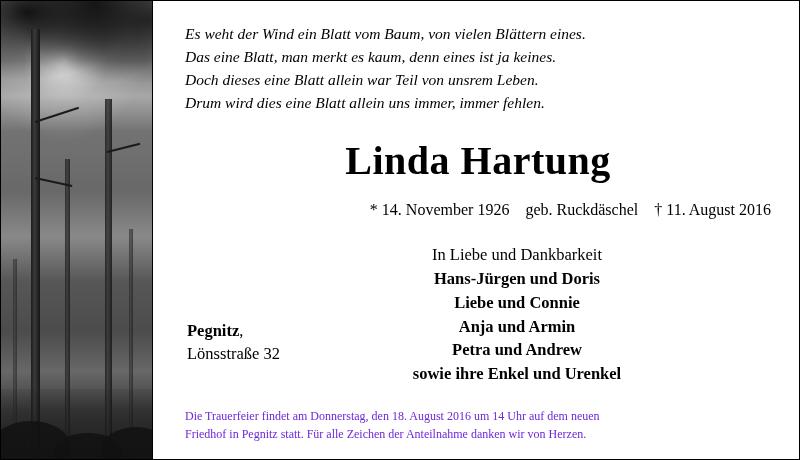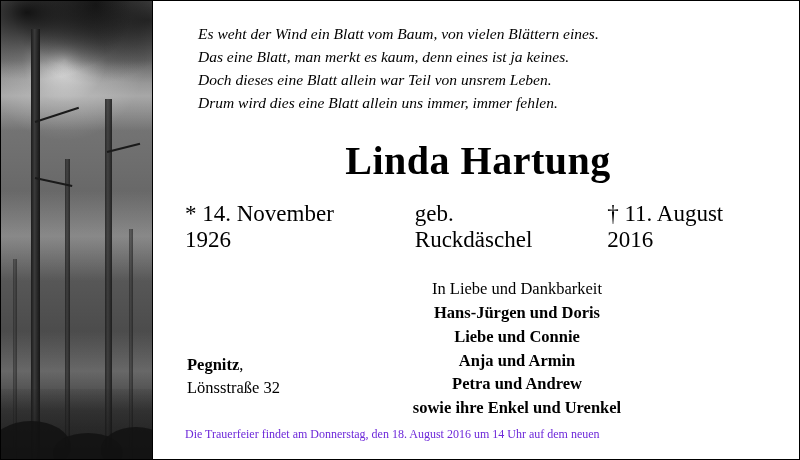--- a/index.html
+++ b/index.html
@@ -104,38 +104,38 @@
     right: 0;
     bottom: 0;
     padding: 18px 28px 14px 32px;
     box-sizing: border-box;
   }
   .verse {
     font-style: italic;
     font-size: 15.5px;
     line-height: 1.48;
     color: #000;
-    margin: 4px 0 0 13px;
+    margin: 4px 0 0 0;
   }
   .verse div { white-space: nowrap; }
 
   .name {
     text-align: center;
     font-weight: bold;
     font-size: 40px;
     letter-spacing: .5px;
     margin: 22px 0 17px 0;
     color: #000;
   }
   .dates {
     display: flex;
     justify-content: flex-end;
     align-items: baseline;
-    gap: 34px;
-    font-size: 23px;
+    gap: 16px;
+    font-size: 16px;
     margin-top: 14px;
     color: #000;
   }
   .dates .mid { }
 
   .middle {
     position: relative;
     margin-top: 24px;
     height: 150px;
   }
@@ -223,16 +223,17 @@
       </div>
 
       <div class="place">
         <div><span class="city">Pegnitz</span><span>,</span></div>
         <div>Lönsstraße 32</div>
       </div>
     </div>
 
     <div class="footer">
       <div>Die Trauerfeier findet am Donnerstag, den 18. August 2016 um 14 Uhr auf dem neuen</div>
+      <div>Friedhof in Pegnitz statt. Für alle Zeichen der Anteilnahme danken wir von Herzen.</div>
     </div>
 
   </div>
 </div>
 
 </body></html>

